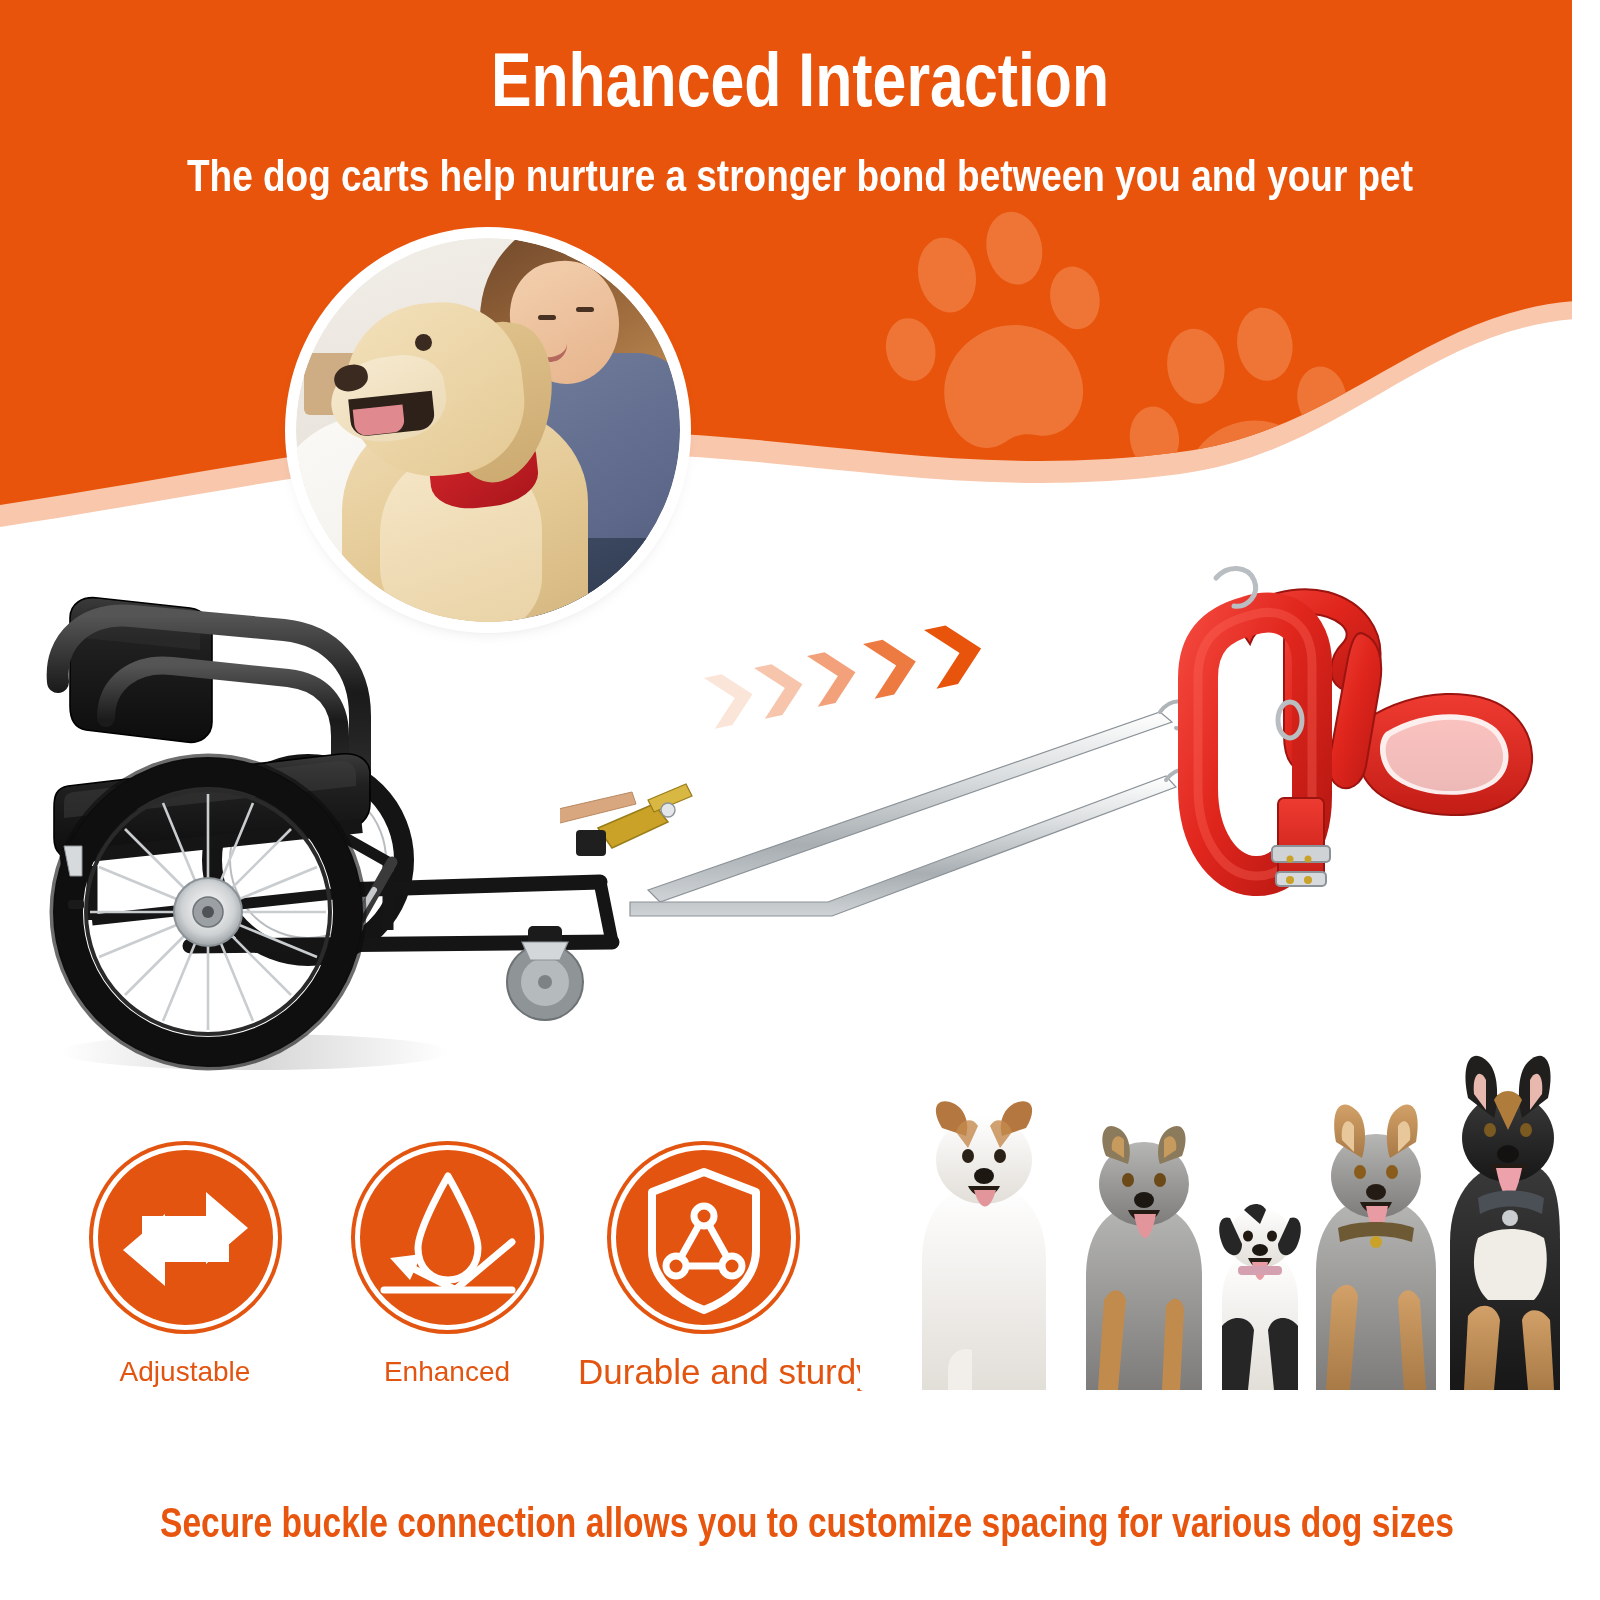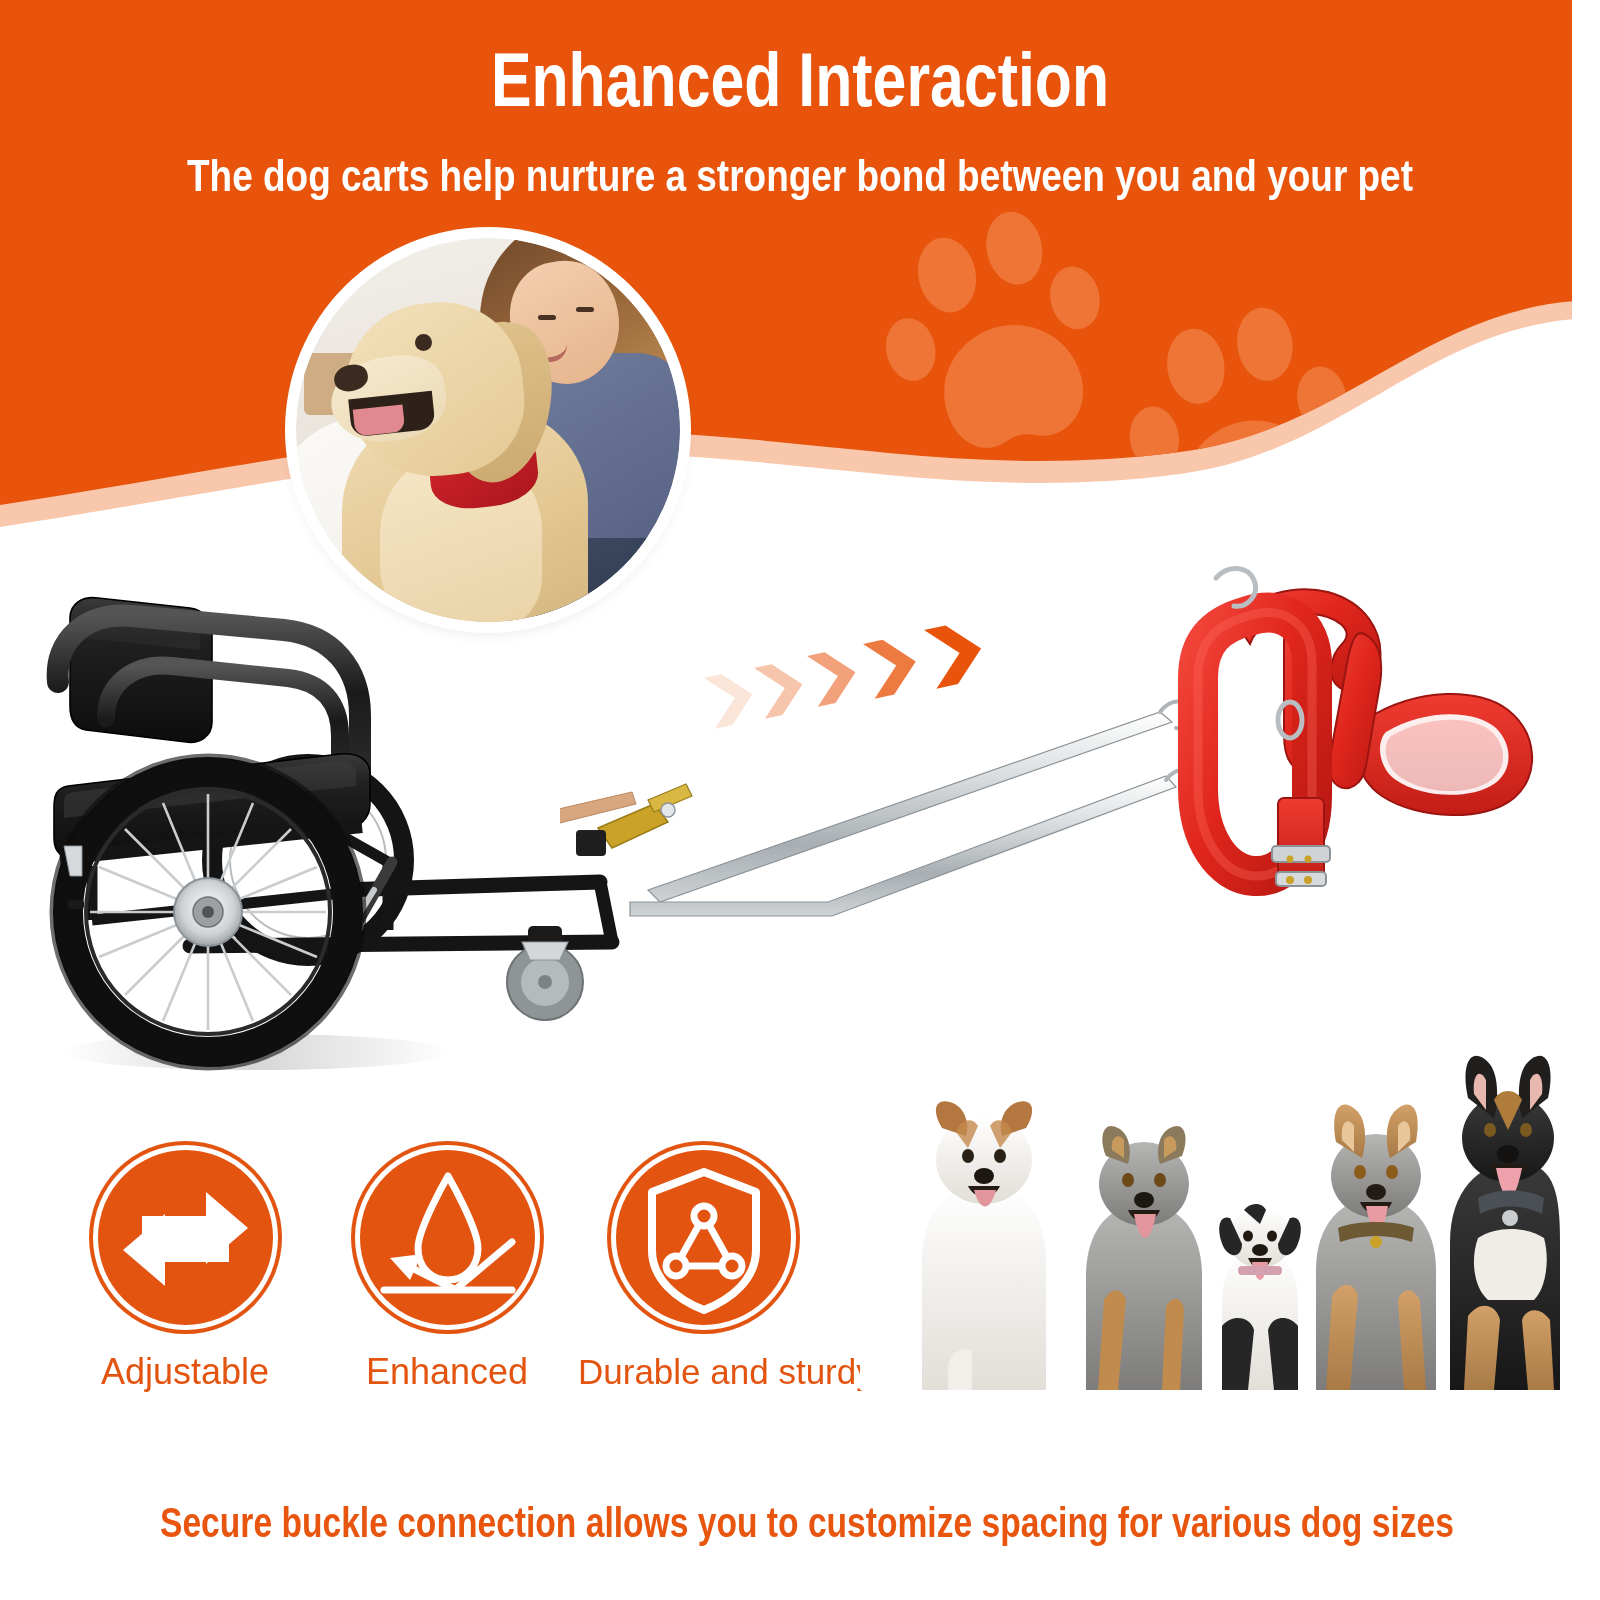--- a/index.html
+++ b/index.html
@@ -106,21 +106,21 @@
   
   .features{position:absolute;left:60px;top:1150px;width:800px;height:290px;}
   .feature{position:absolute;top:0;width:250px;text-align:center;}
   .feature .ring{
     position:relative;width:175px;height:175px;margin:0 auto;border-radius:50%;
     background:#E2540F;box-shadow:0 0 0 5px #ffffff, 0 0 0 9px #E2540F;
   }
   .feature .ring svg{position:absolute;left:0;top:0;}
   .feature .flabel{
     margin-top:26px;color:#E2540F;font-family:"Liberation Sans", sans-serif;
-    font-weight:400;font-size:36px;line-height:42px;white-space:nowrap;
+    font-weight:400;font-size:28px;line-height:42px;white-space:nowrap;
   }
   #feat-0{left:0px;}
   #feat-1{left:262px;}
   #feat-2{left:518px;}
   #feat-2 .flabel{font-size:35px;}
 
   
   .dogs{position:absolute;left:860px;top:970px;width:700px;height:420px;overflow:hidden;background:#fff;}
   .dogs svg{display:block;}
 

